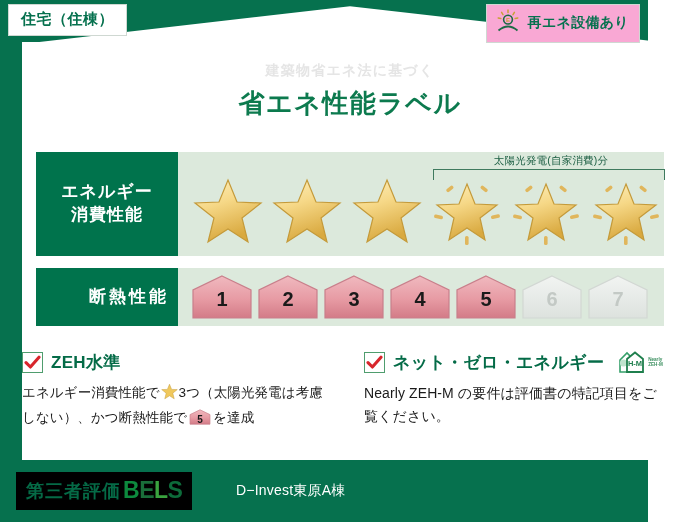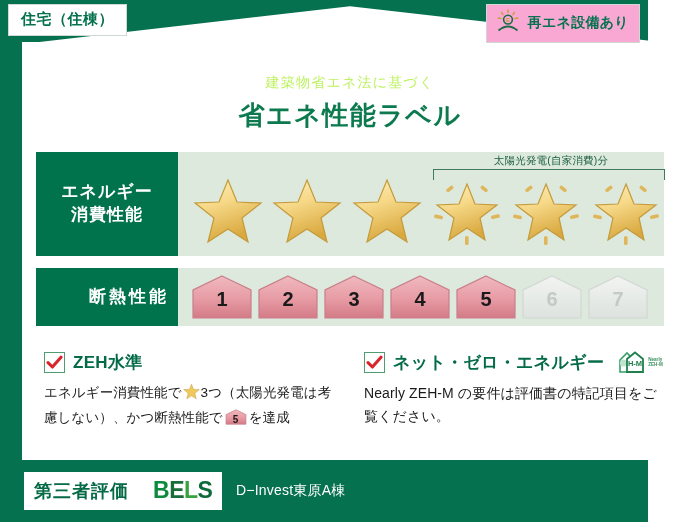--- a/index.html
+++ b/index.html
@@ -77,24 +77,23 @@
   
   .title-wrap {
     position: absolute;
     left: 22px; top: 62px;
     width: 656px;
     text-align: center;
     z-index: 5;
   }
   .title-sub {
     font-size: 14px;
-    font-weight: normal;
-    color: #bef264;
+    font-weight: bold;
+    color: #e5e5e5;
     letter-spacing: 1.2px;
-    margin-top: 12px;
   }
   .title-main {
     margin-top: 6px;
     font-size: 26px;
     font-weight: bold;
     color: #0c7a4e;
     letter-spacing: 1.5px;
   }
 
   
@@ -196,21 +195,21 @@
   .grade.off .num { color: #c3c9c5; }
 
   
   .info {
     position: absolute;
     left: 22px; top: 348px;
     width: 656px; height: 110px;
     display: flex;
   }
   .info-col { width: 50%; padding: 0 14px; position: relative; }
-  .info-col.left { padding-left: 22px; }
+  .info-col.left { padding-left: 0; }
   .info-col.right { padding-left: 14px; }
 
   .info-head {
     display: flex;
     align-items: center;
     gap: 8px;
     height: 28px;
   }
   .checkbox {
     width: 21px; height: 21px;
@@ -261,26 +260,26 @@
     text-align: center;
     font-size: 10px;
     font-weight: bold;
     color: #1a1a1a;
     z-index: 2;
   }
 
   
   .footer-bels {
     position: absolute;
-    left: 24px; bottom: 12px;
-    background: #ffffff;
+    left: 16px; bottom: 12px;
+    background: #000000;
     padding: 5px 10px 6px 10px;
     display: flex;
     align-items: center;
-    gap: 24px;
+    gap: 2px;
     z-index: 6;
   }
   .footer-bels .third {
     font-size: 18px;
     font-weight: bold;
     color: #056a46;
     letter-spacing: 1px;
   }
   .footer-bels .bels {
     font-size: 23px;

